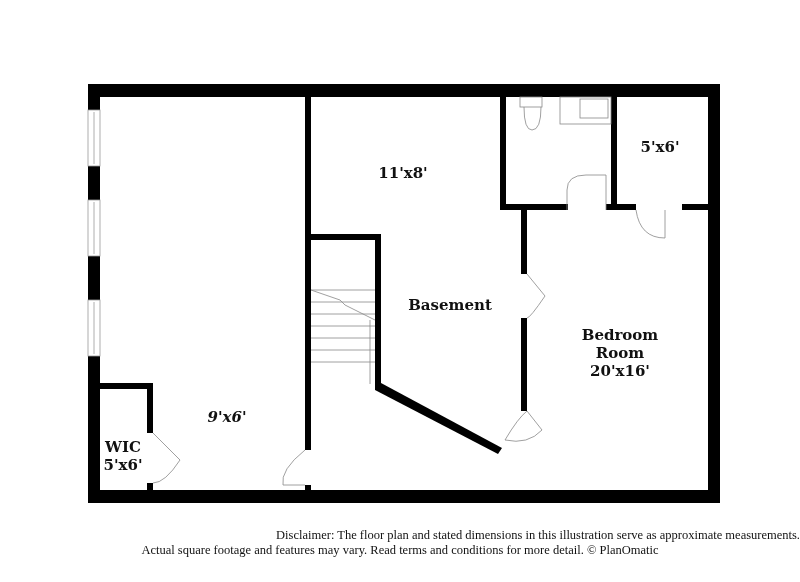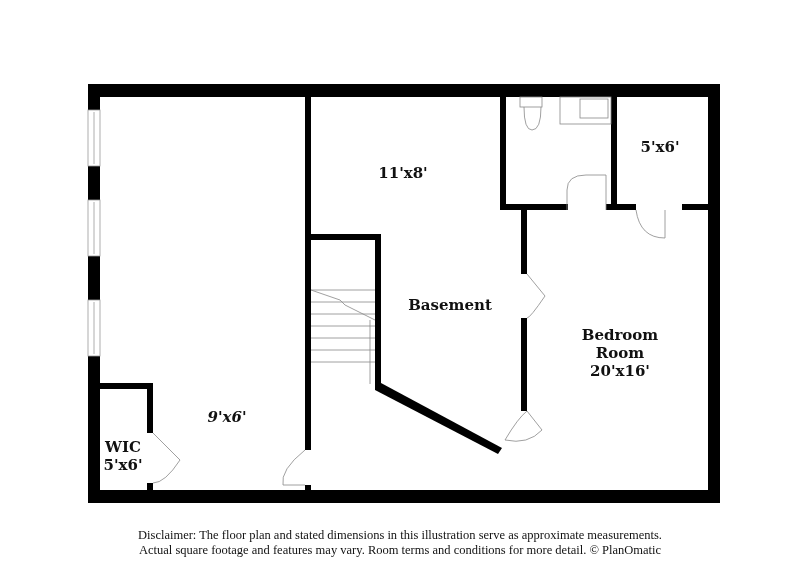--- a/index.html
+++ b/index.html
@@ -92,14 +92,14 @@
   <div>20'x16'</div>
 </div>
 <div class="lbl" style="left:96px;top:426px;width:54px;margin-top:12px;">
   <div>WIC</div>
   <div>5'x6'</div>
 </div>
 <div class="lbl" style="left:192px;top:408px;width:70px;font-style:italic;">
   <div>9'x6'</div>
 </div>
 
-<div class="disc" style="top:527px;">Disclaimer: The floor plan and stated dimensions in this illustration serve as approximate measurements.</div>
-<div class="disc" style="top:542px;">Actual square footage and features may vary. Room terms and conditions for more detail. © PlanOmatic</div>
+<div class="disc" style="top:527px;text-align:right;">Disclaimer: The floor plan and stated dimensions in this illustration serve as approximate measurements.</div>
+<div class="disc" style="top:542px;">Actual square footage and features may vary. Read terms and conditions for more detail. © PlanOmatic</div>
 
 </body></html>

